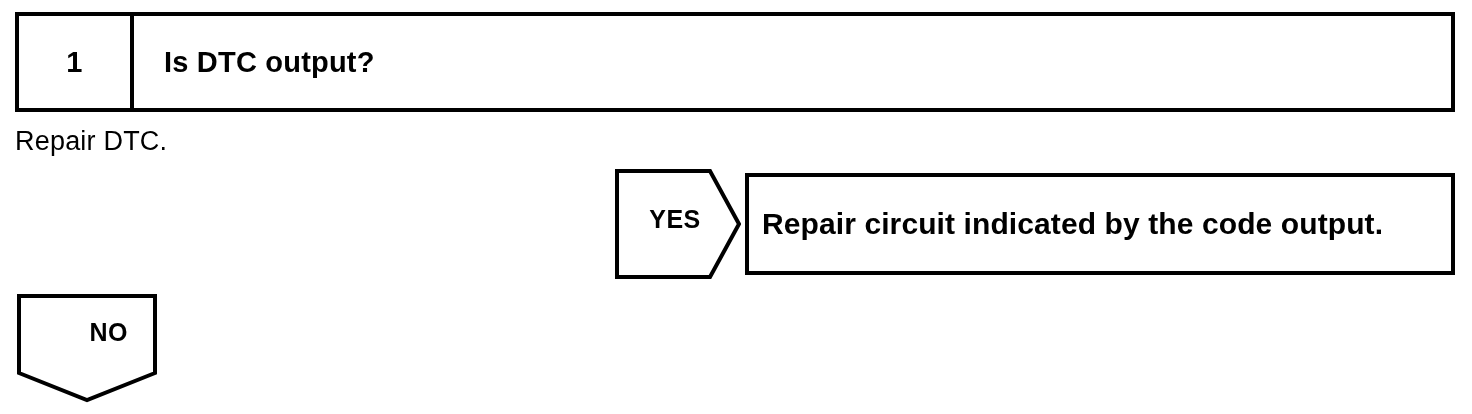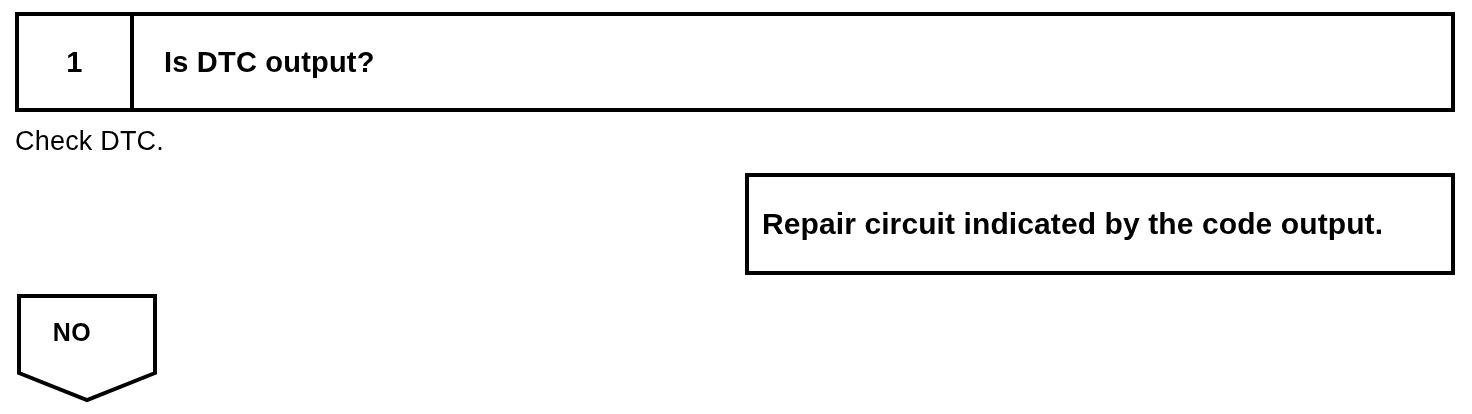--- a/index.html
+++ b/index.html
@@ -135,43 +135,49 @@
     position: absolute;
     left: 0;
     top: 0;
     display: block;
   }
   .no-label {
     position: absolute;
     left: 0px;
     top: 27px;
     width: 112px;
-    text-align: center;
+    text-align: right;
     font-size: 25px;
     font-weight: bold;
     line-height: 1;
     letter-spacing: 0.5px;
   }
 </style>
 </head>
 <body>
 
 <div id="flowchart">
 
   <div class="step-box">
     <div class="step-number-cell">
       <span class="step-number-text">1</span>
     </div>
     <div class="step-question-cell">
       <span class="step-question-text">Is DTC output?</span>
     </div>
   </div>
 
-  <div class="instruction-line">Check DTC.</div>
+  <div class="instruction-line">Repair DTC.</div>
 
+  <div class="yes-branch">
+    <svg width="126" height="110" viewBox="0 0 126 110">
+      <polygon points="2,2 95,2 124,55 95,108 2,108" fill="#ffffff" stroke="#000000" stroke-width="4" stroke-linejoin="miter"></polygon>
+    </svg>
+    <span class="yes-label">YES</span>
+  </div>
 
   <div class="repair-box">
     <span class="repair-text">Repair circuit indicated by the code output.</span>
   </div>
 
   <div class="no-branch">
     <svg width="142" height="112" viewBox="0 0 142 112">
       <polygon points="3,3 139,3 139,80 71,107 3,80" fill="#ffffff" stroke="#000000" stroke-width="4" stroke-linejoin="miter"></polygon>
     </svg>
     <span class="no-label">NO</span>

